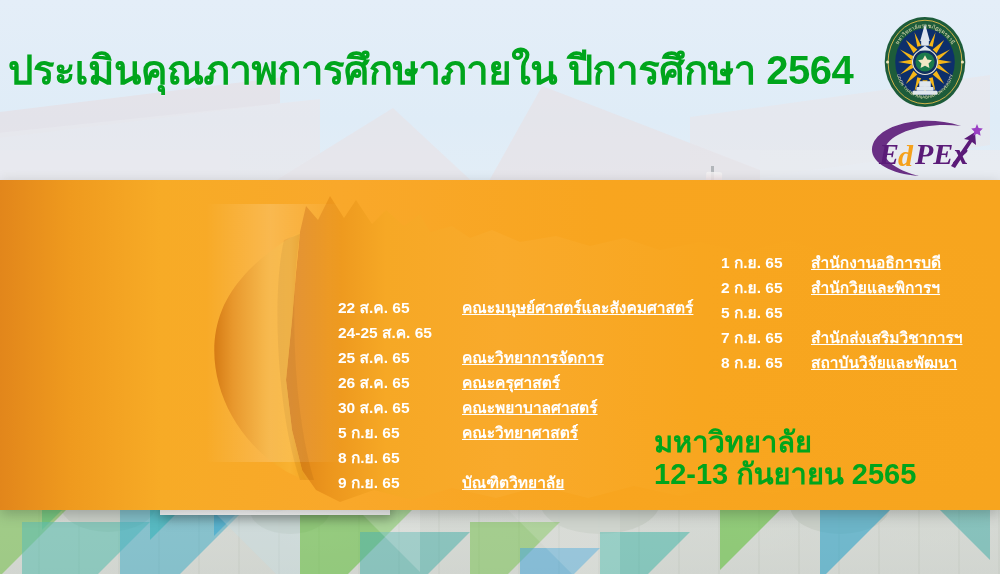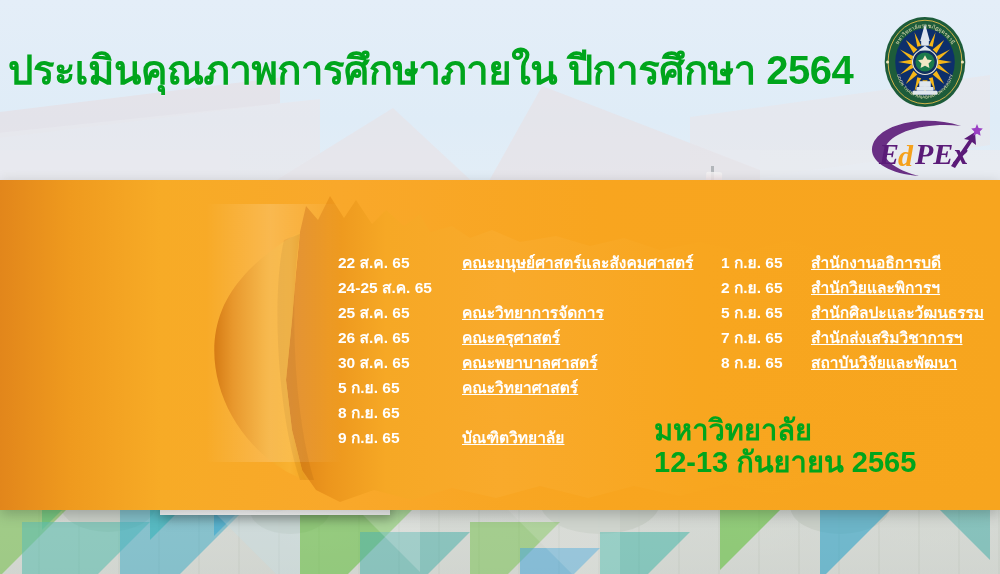--- a/index.html
+++ b/index.html
@@ -107,26 +107,26 @@
     position:absolute;left:8px;top:38px;
     font-size:40px;font-weight:bold;color:#00a51c;
     letter-spacing:-.5px;white-space:nowrap;
     text-shadow:0 1px 0 rgba(255,255,255,.35);
   }
   .sched{position:absolute;top:250px;font-size:15.5px;font-weight:bold;color:#ffffff;}
   .sched-left{left:338px;}
   .sched-right{left:721px;}
   .row{display:flex;align-items:baseline;height:25px;line-height:25px;white-space:nowrap;}
   .row .d{width:0;flex:0 0 auto;}
-  .sched-left .d{min-width:124px;}
+  .sched-left .d{min-width:124px;margin-top:45px;}
   .sched-right .d{min-width:90px;}
   .row .n{white-space:nowrap;text-decoration:underline;}
 
   .bigdate{
-    position:absolute;left:654px;top:414px;
+    position:absolute;left:654px;top:426px;
     font-size:29px;font-weight:bold;color:#00a51c;line-height:1.12;
     white-space:nowrap;
   }
   .bigdate .l2{display:block;}
 
   
   .seal{position:absolute;left:877px;top:14px;width:96px;height:96px;}
   .edpex{position:absolute;left:865px;top:118px;width:120px;height:62px;}
 </style>
 </head>
@@ -292,21 +292,20 @@
     <div class="row">
       <span class="d">1 ก.ย. 65</span>
       <span class="n">สำนักงานอธิการบดี</span>
     </div>
     <div class="row">
       <span class="d">2 ก.ย. 65</span>
       <span class="n">สำนักวิยและพิการฯ</span>
     </div>
     <div class="row">
       <span class="d">5 ก.ย. 65</span>
-      <span class="n">สำนักศิลปะและวัฒนธรรม</span>
     </div>
     <div class="row">
       <span class="d">7 ก.ย. 65</span>
       <span class="n">สำนักส่งเสริมวิชาการฯ</span>
     </div>
     <div class="row">
       <span class="d">8 ก.ย. 65</span>
       <span class="n">สถาบันวิจัยและพัฒนา</span>
     </div>
   </div>

